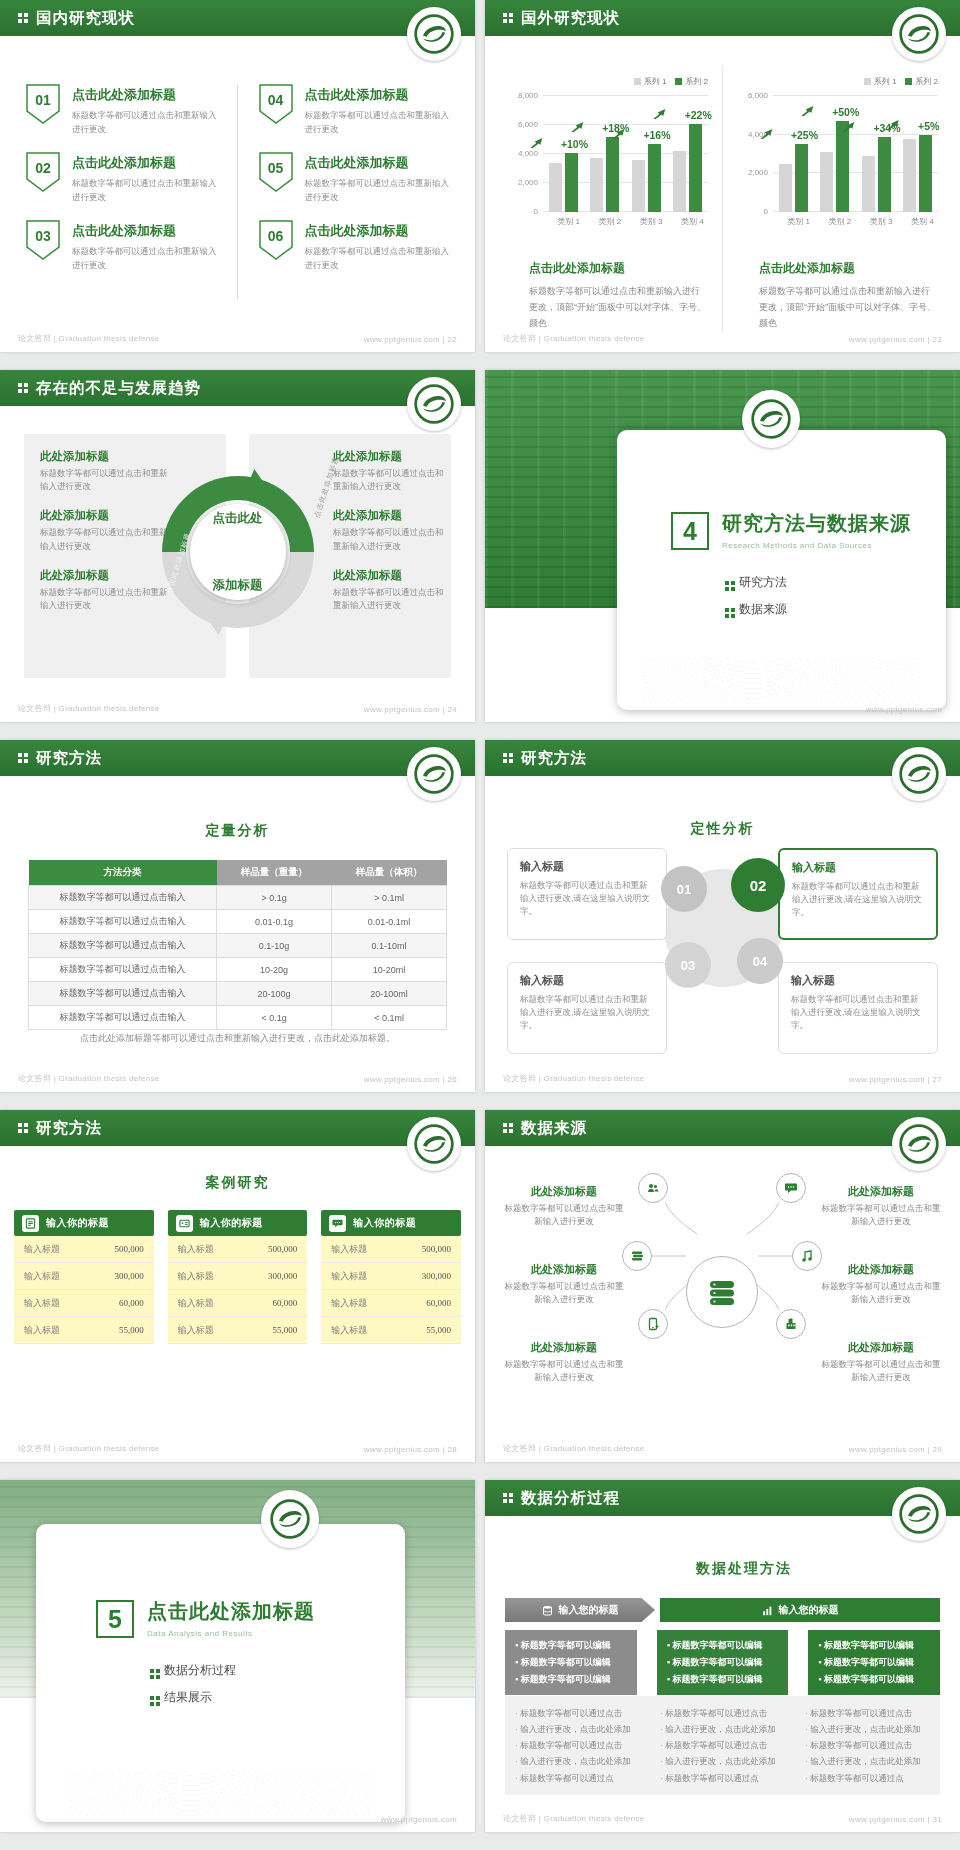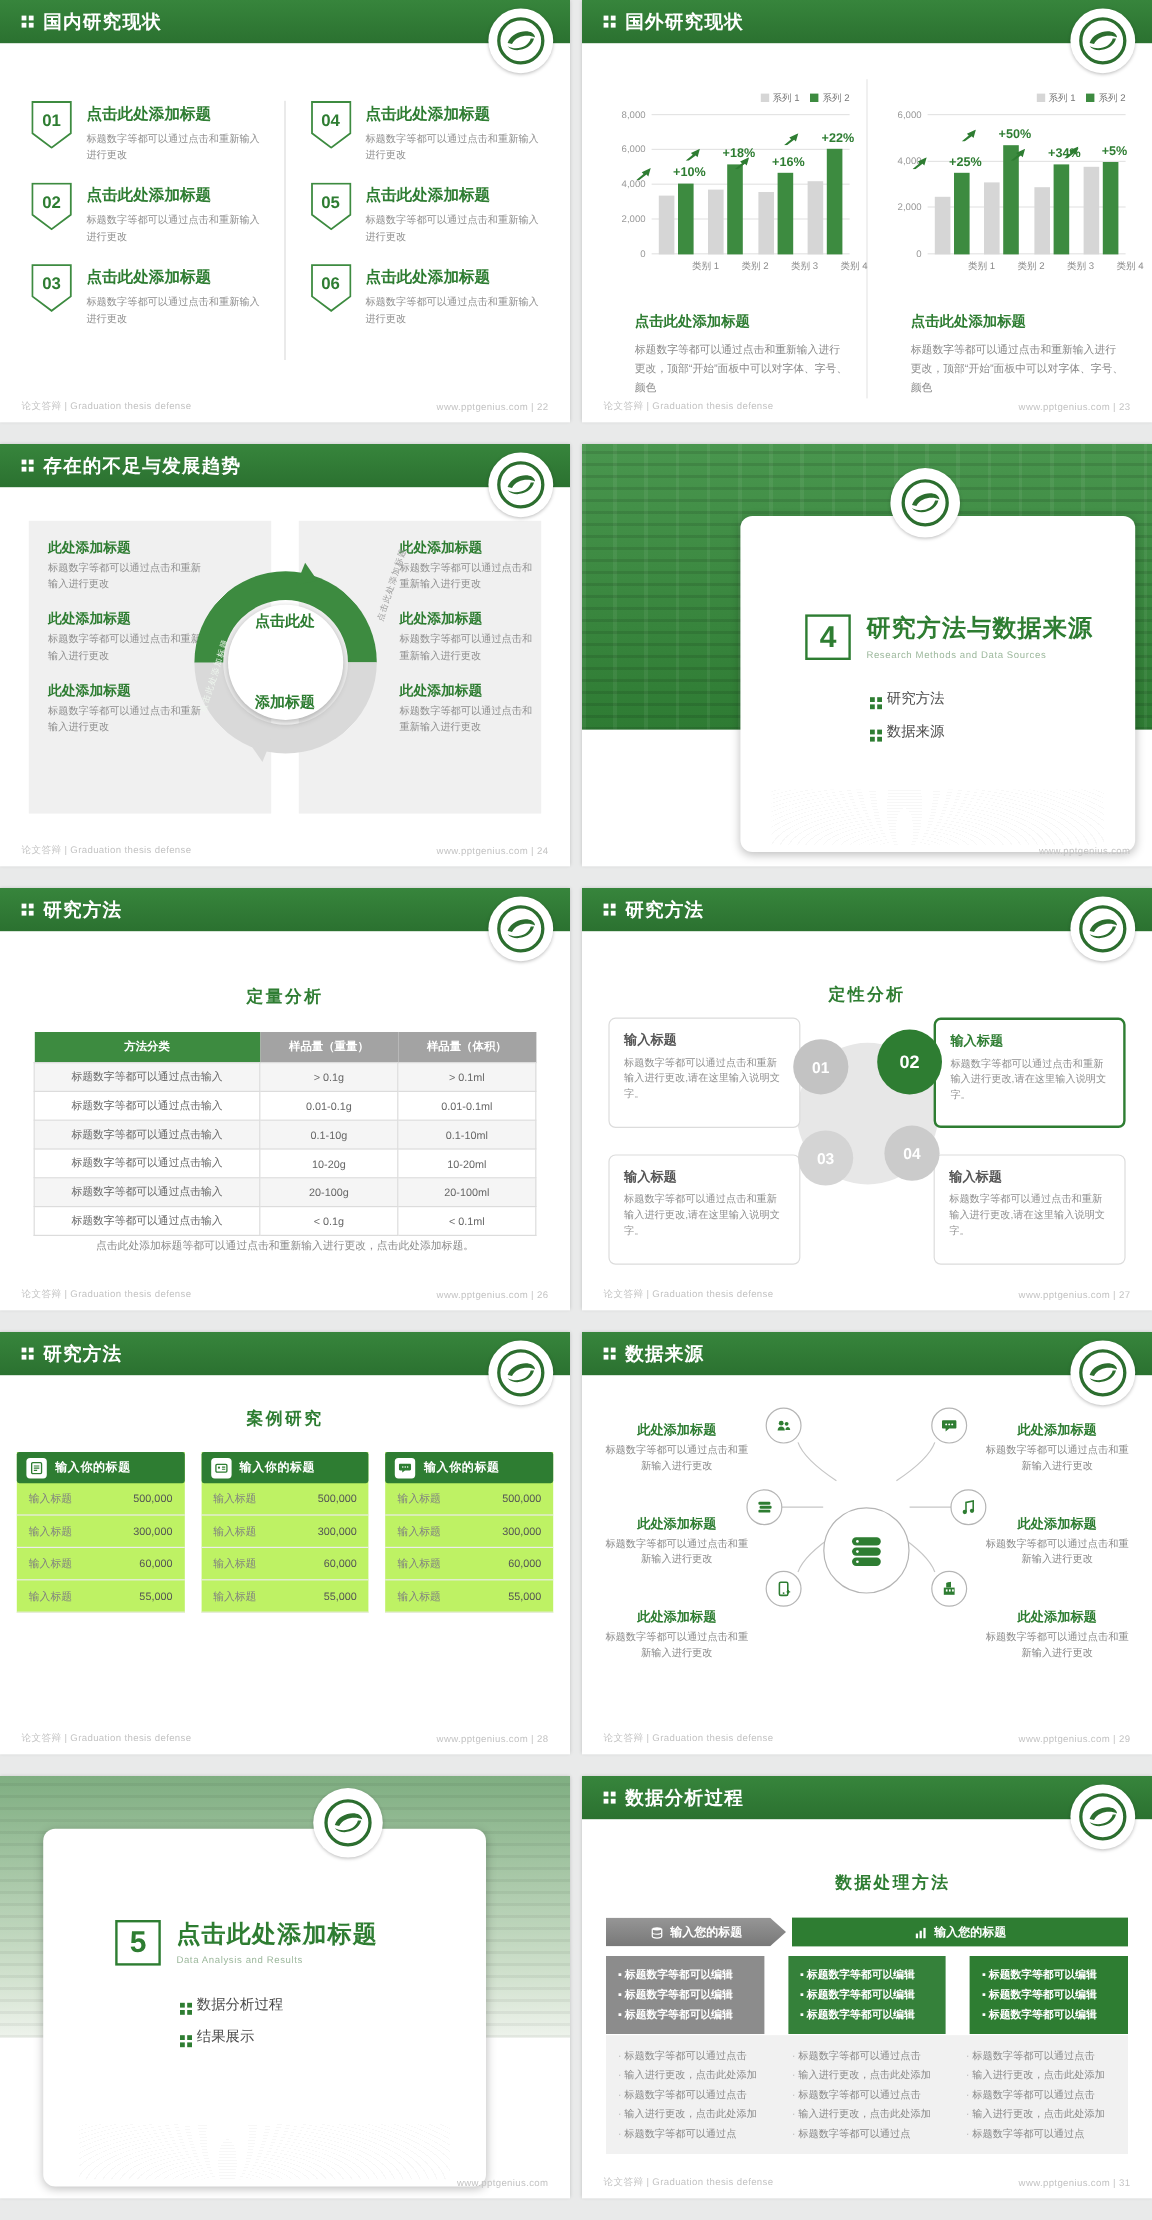--- a/index.html
+++ b/index.html
@@ -37,22 +37,22 @@
   .legend{position:absolute;top:-4px;right:4px;display:flex;z-index:3;}
   .litem{margin-left:9px;font-size:8px;color:#777;display:flex;align-items:center;}
   .sw{width:7px;height:7px;display:inline-block;margin-right:3px;}
   .sw-gray{background:#d6d6d6;} .sw-g{background:#3d8b40;}
   .plot{position:absolute;left:36px;right:4px;top:16px;bottom:18px;display:flex;justify-content:space-around;align-items:flex-end;}
   .gridline{position:absolute;left:0;right:0;height:1px;background:#e4e4e4;}
   .ticklabel{position:absolute;left:-36px;width:31px;text-align:right;font-size:8px;color:#999;}
   .bargroup{position:relative;width:42px;height:100%;display:flex;align-items:flex-end;justify-content:center;gap:3px;}
   .bar{width:13px;}
   .bgray{background:#d6d6d6;} .bgreen{background:#3d8b40;}
-  .cat{position:absolute;bottom:-15px;left:15px;width:100%;text-align:right;font-size:8px;color:#8a8a8a;}
-  .plabel{position:absolute;left:50%;transform:translateX(-58%);display:flex;align-items:flex-end;gap:18px;font-size:10.5px;font-weight:bold;color:#2e7d32;white-space:nowrap;z-index:2;}
+  .cat{position:absolute;bottom:-15px;left:5px;width:100%;text-align:center;font-size:8px;color:#8a8a8a;}
+  .plabel{position:absolute;left:50%;transform:translateX(-58%);display:flex;gap:18px;font-size:10.5px;font-weight:bold;color:#2e7d32;white-space:nowrap;z-index:2;}
   .ccap{margin:30px 4px 0 22px;}
   .ccap-t{color:#2e7d32;font-weight:bold;font-size:12px;margin-bottom:6px;}
   .ccap-b{font-size:9px;color:#8a8a8a;line-height:1.8;}
 
   
   .s3-panel{position:absolute;top:64px;bottom:44px;width:202px;background:#f0f0f0;}
   .s3-l{left:24px;} .s3-r{right:24px;}
   .s3-item{margin:15px 0 0 16px;width:128px;}
   .s3-r .s3-item{margin-left:84px;width:112px;}
   .s3-title{color:#2e7d32;font-weight:bold;font-size:11.5px;margin-bottom:3px;}
@@ -101,21 +101,21 @@
   .c6-d{font-size:8.5px;color:#8f8f8f;line-height:1.55;}
   .blob{position:absolute;left:50%;top:188px;transform:translate(-50%,-50%);width:118px;height:118px;border-radius:50%;background:#e7e7e7;}
   .n6{position:absolute;border-radius:50%;color:#fff;font-weight:bold;display:flex;align-items:center;justify-content:center;}
   .n01{width:46px;height:46px;background:#c3c3c3;left:176px;top:126px;font-size:13px;}
   .n02{width:54px;height:54px;background:#2e7d32;left:246px;top:118px;font-size:15px;}
   .n03{width:46px;height:46px;background:#d4d4d4;left:180px;top:202px;font-size:13px;}
   .n04{width:46px;height:46px;background:#cbcbcb;left:252px;top:198px;font-size:13px;}
 
   
   .s7row{position:absolute;top:100px;left:14px;right:14px;display:flex;gap:14px;}
-  .s7card{flex:1;background:#bef264;}
+  .s7card{flex:1;background:#fef9c3;font-family:Liberation Serif, serif;}
   .s7h{display:flex;align-items:center;gap:7px;background:#2e7d32;height:26px;padding:0 8px;border-radius:2px;}
   .s7i{width:17px;height:17px;background:#fff;border-radius:3px;display:flex;align-items:center;justify-content:center;flex:0 0 auto;}
   .s7h span{color:#fff;font-weight:bold;font-size:10px;letter-spacing:.5px;}
   .s7r{display:flex;justify-content:space-between;align-items:center;height:26px;padding:0 10px;font-size:9px;border-bottom:1px solid #ececec;}
   .s7r .lab{color:#808080;} .s7r .val{color:#555;margin-left:20px;}
 
   
   .s8svg{position:absolute;left:0;top:36px;width:475px;height:316px;pointer-events:none;}
   .hub{position:absolute;left:201px;top:110px;width:72px;height:72px;border-radius:50%;background:#fff;border:1px solid #b5b5b5;display:flex;align-items:center;justify-content:center;z-index:2;box-sizing:border-box;}
   .mini{position:absolute;width:30px;height:30px;border-radius:50%;background:#fff;border:1px solid #b5b5b5;display:flex;align-items:center;justify-content:center;z-index:2;box-sizing:border-box;}

